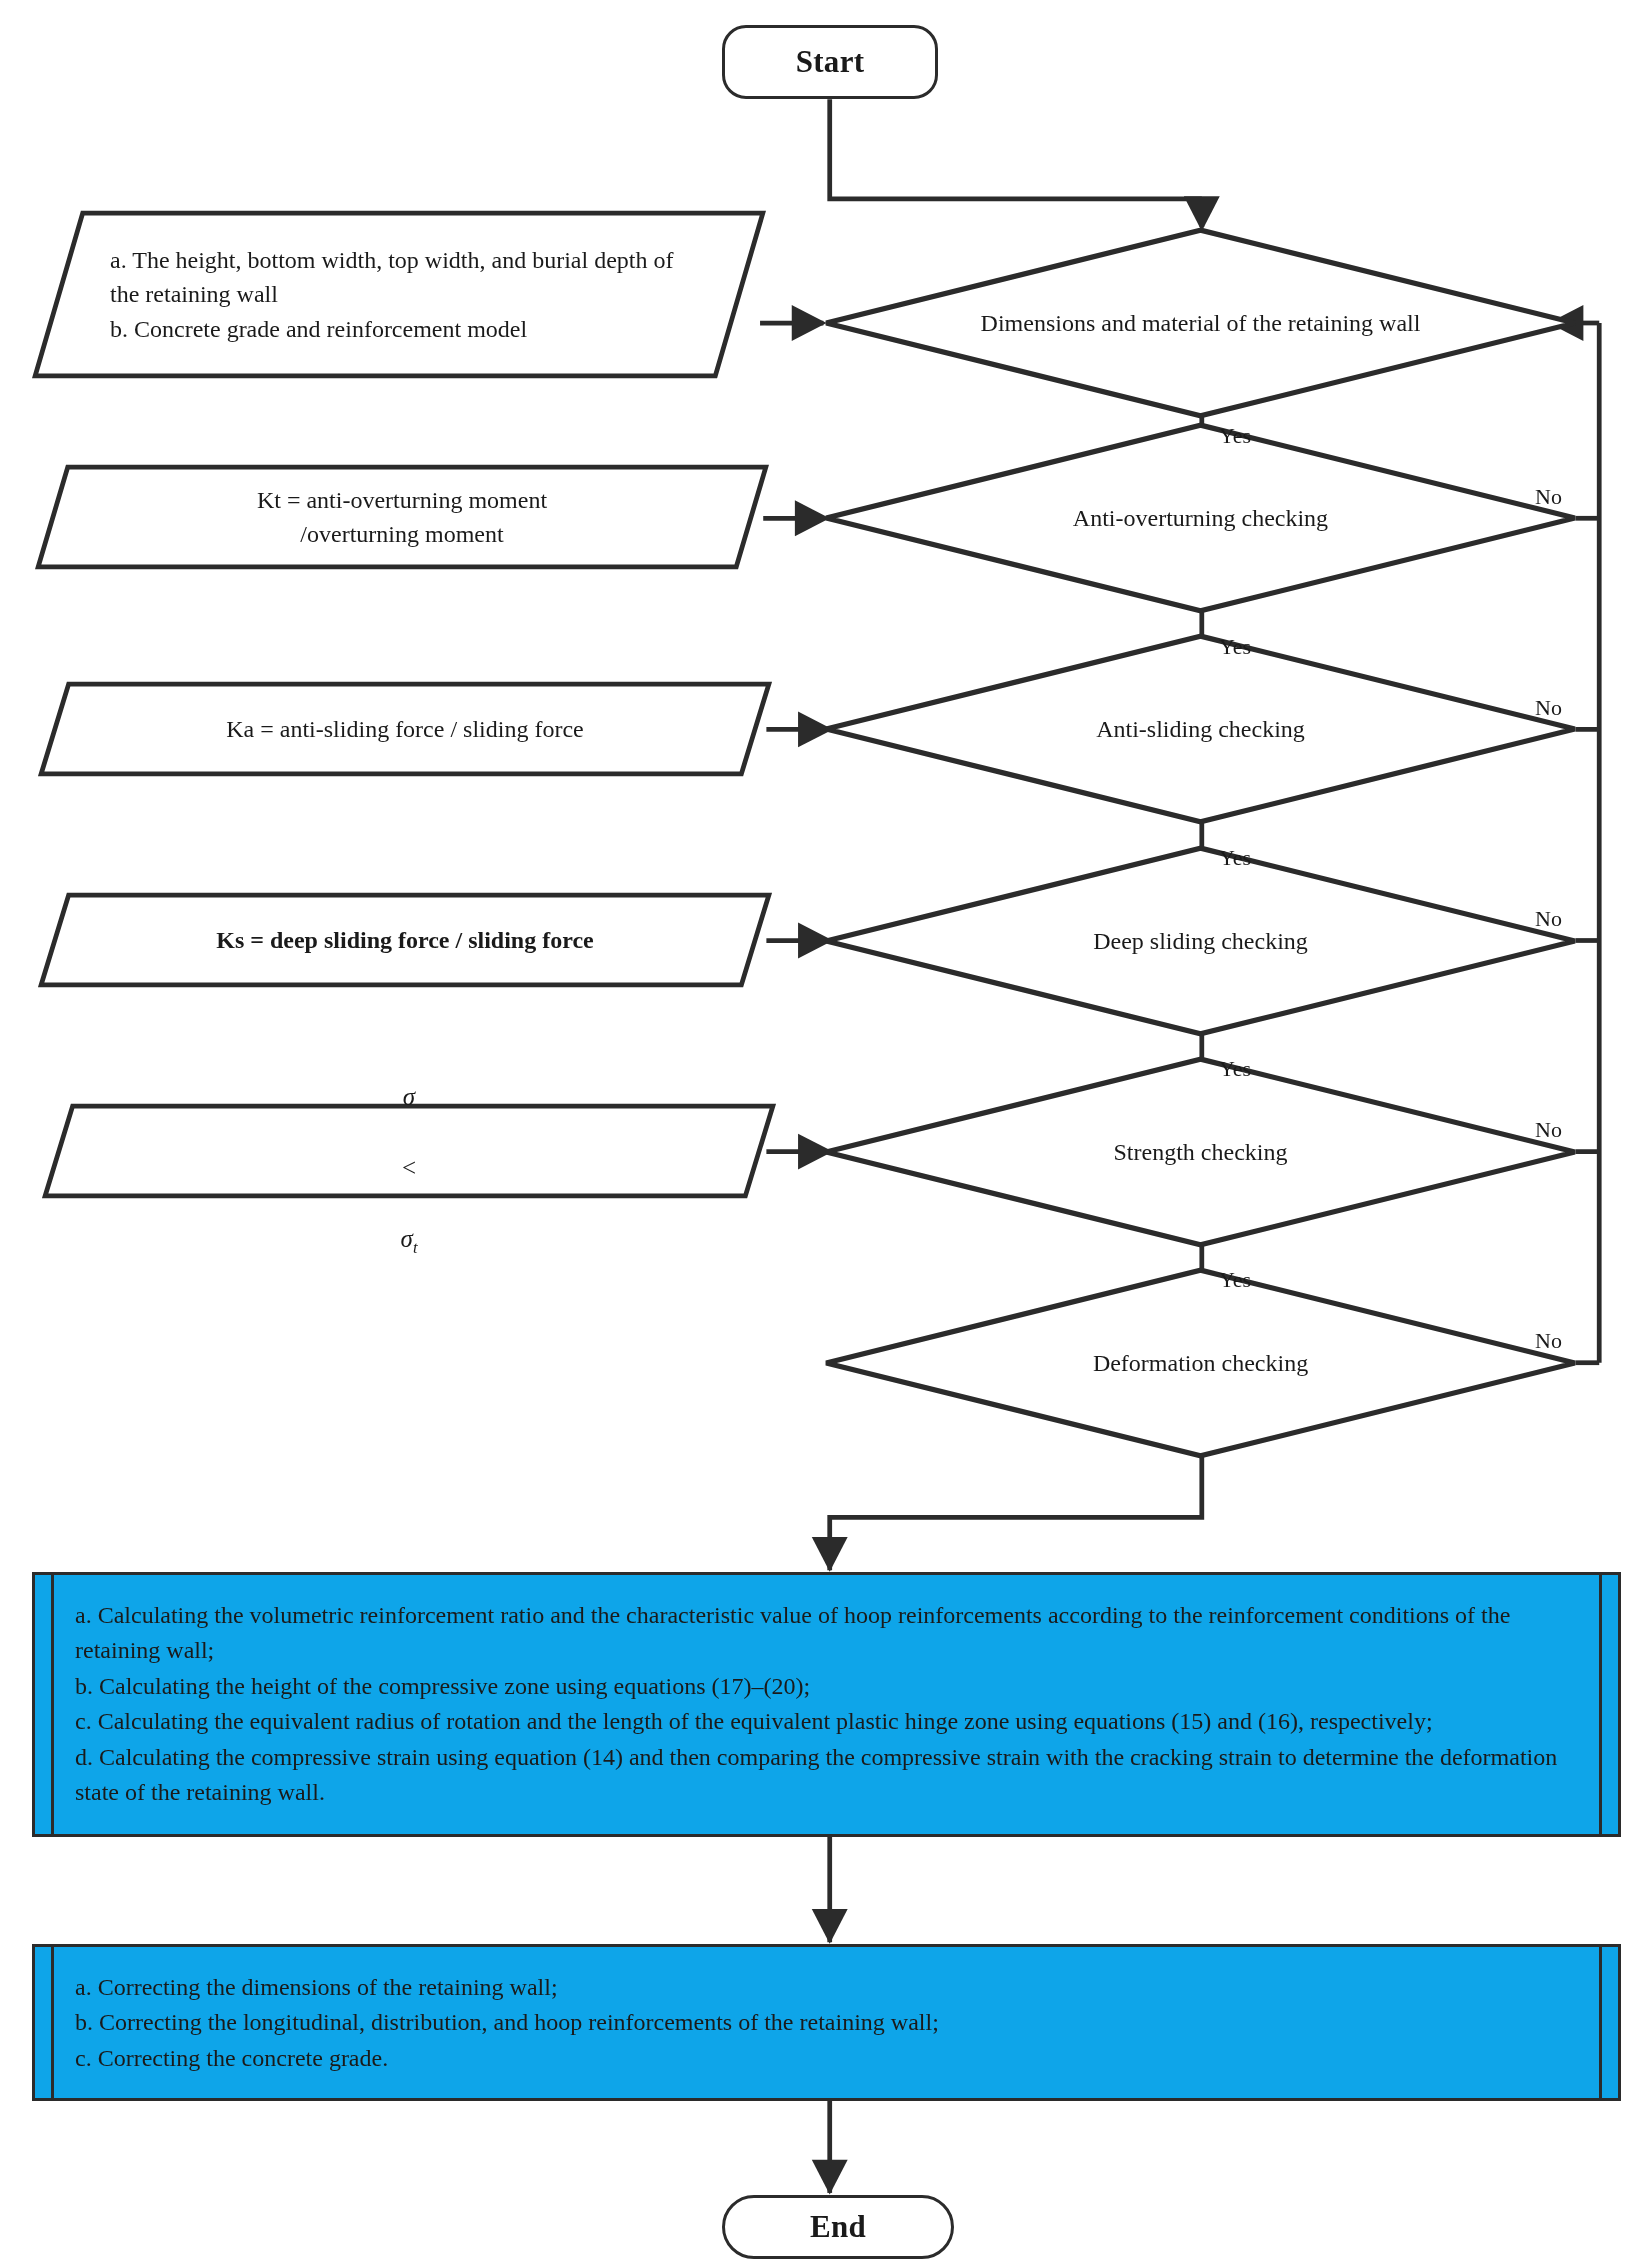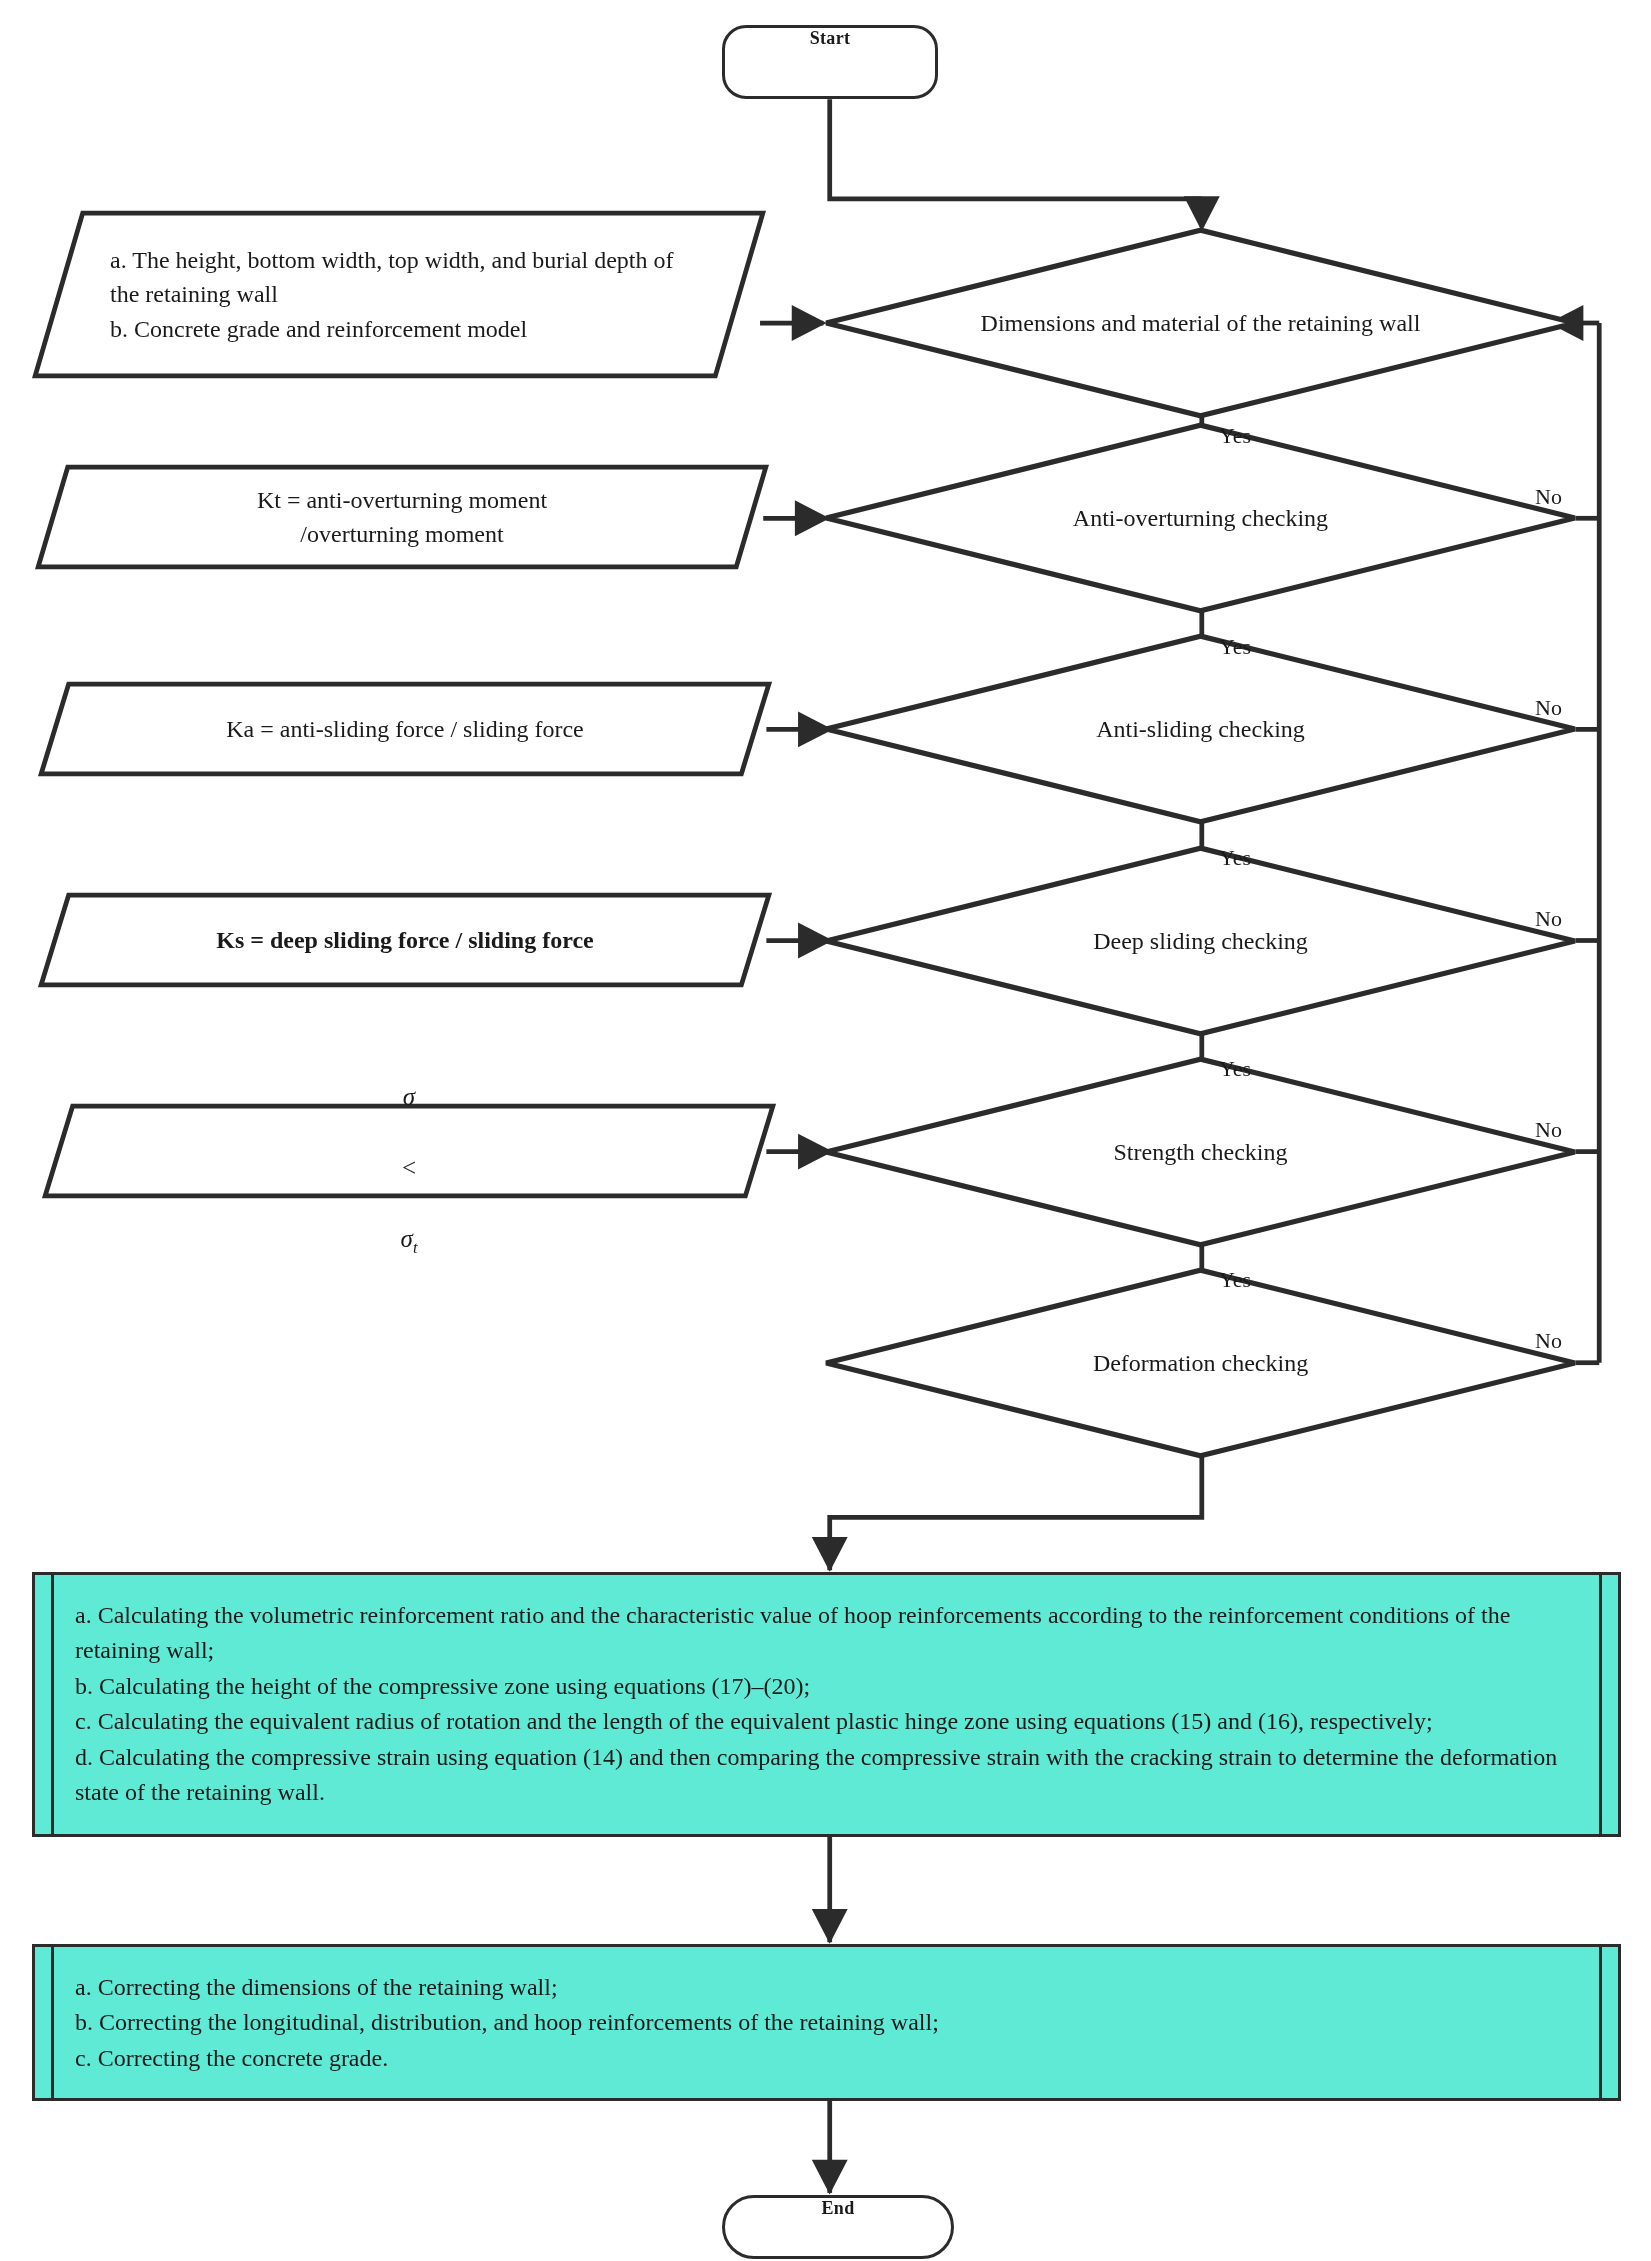--- a/index.html
+++ b/index.html
@@ -24,23 +24,24 @@
     pointer-events: none;
   }
 
   
   .terminator {
     position: absolute;
     border: 3.7px solid #2b2b2b;
     border-radius: 24px;
     background: #fff;
     display: flex;
+    align-items: center;
     justify-content: center;
     font-weight: bold;
-    font-size: 18px;
+    font-size: 31px;
     letter-spacing: 0.3px;
     box-sizing: border-box;
   }
 
   
   .pgram {
     position: absolute;
     box-sizing: border-box;
   }
   .pgram .shape {
@@ -90,21 +91,21 @@
     text-align: center;
     font-size: 24px;
     line-height: 1.2;
     white-space: nowrap;
   }
 
   
   .procbox {
     position: absolute;
     box-sizing: border-box;
-    background: #5eead4;
+    background: #0ea5e9;
     border: 3.2px solid #2b2b2b;
   }
   .procbox .innerbar-l,
   .procbox .innerbar-r {
     position: absolute;
     top: -3.2px;
     bottom: -3.2px;
     width: 3.2px;
     background: #2b2b2b;
   }

